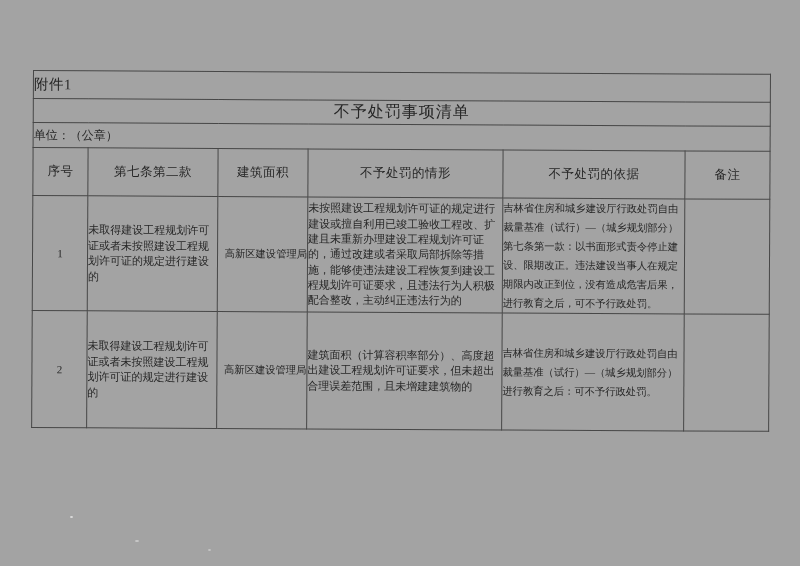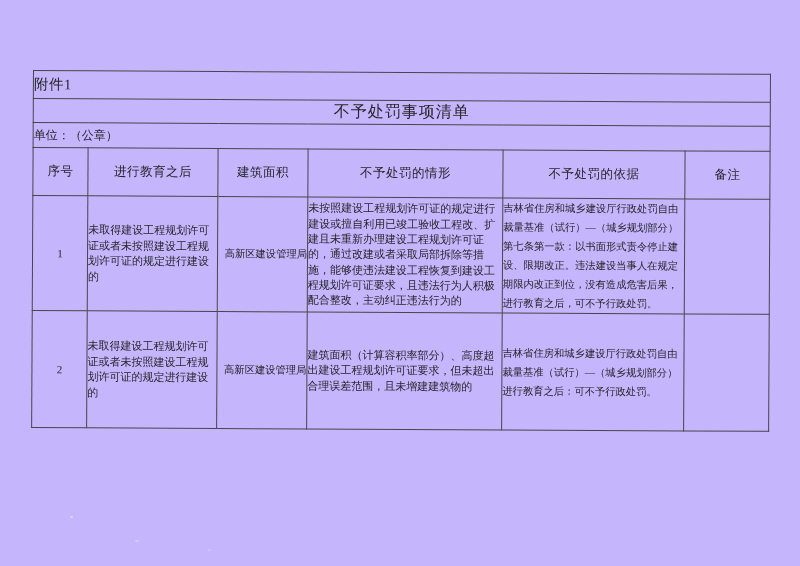--- a/index.html
+++ b/index.html
@@ -4,21 +4,21 @@
 <style>
   html, body {
     margin: 0;
     padding: 0;
     background: #ffffff;
   }
   .page {
     position: relative;
     width: 800px;
     height: 566px;
-    background: #c4b5fd;
+    background: #a3a3a3;
     overflow: hidden;
     font-family: "Liberation Serif", "DejaVu Serif", serif;
     color: #262626;
   }
   .sheet {
     position: absolute;
     left: 33px;
     top: 70px;
     width: 737px;
     transform: rotate(0.3deg);
@@ -147,21 +147,21 @@
       <tr>
         <td class="title-cell" colspan="6">不予处罚事项清单</td>
       </tr>
 
       <tr>
         <td class="unit-cell" colspan="6">单位：（公章）</td>
       </tr>
 
       <tr class="header-row">
         <th>序号</th>
-        <th>进行教育之后</th>
+        <th>第七条第二款</th>
         <th>建筑面积</th>
         <th>不予处罚的情形</th>
         <th>不予处罚的依据</th>
         <th>备注</th>
       </tr>
 
       <tr class="data-row-1">
         <td class="cell-seq">1</td>
         <td class="cell-name">未取得建设工程规划许可证或者未按照建设工程规划许可证的规定进行建设的</td>
         <td class="cell-agency">高新区建设管理局</td>

